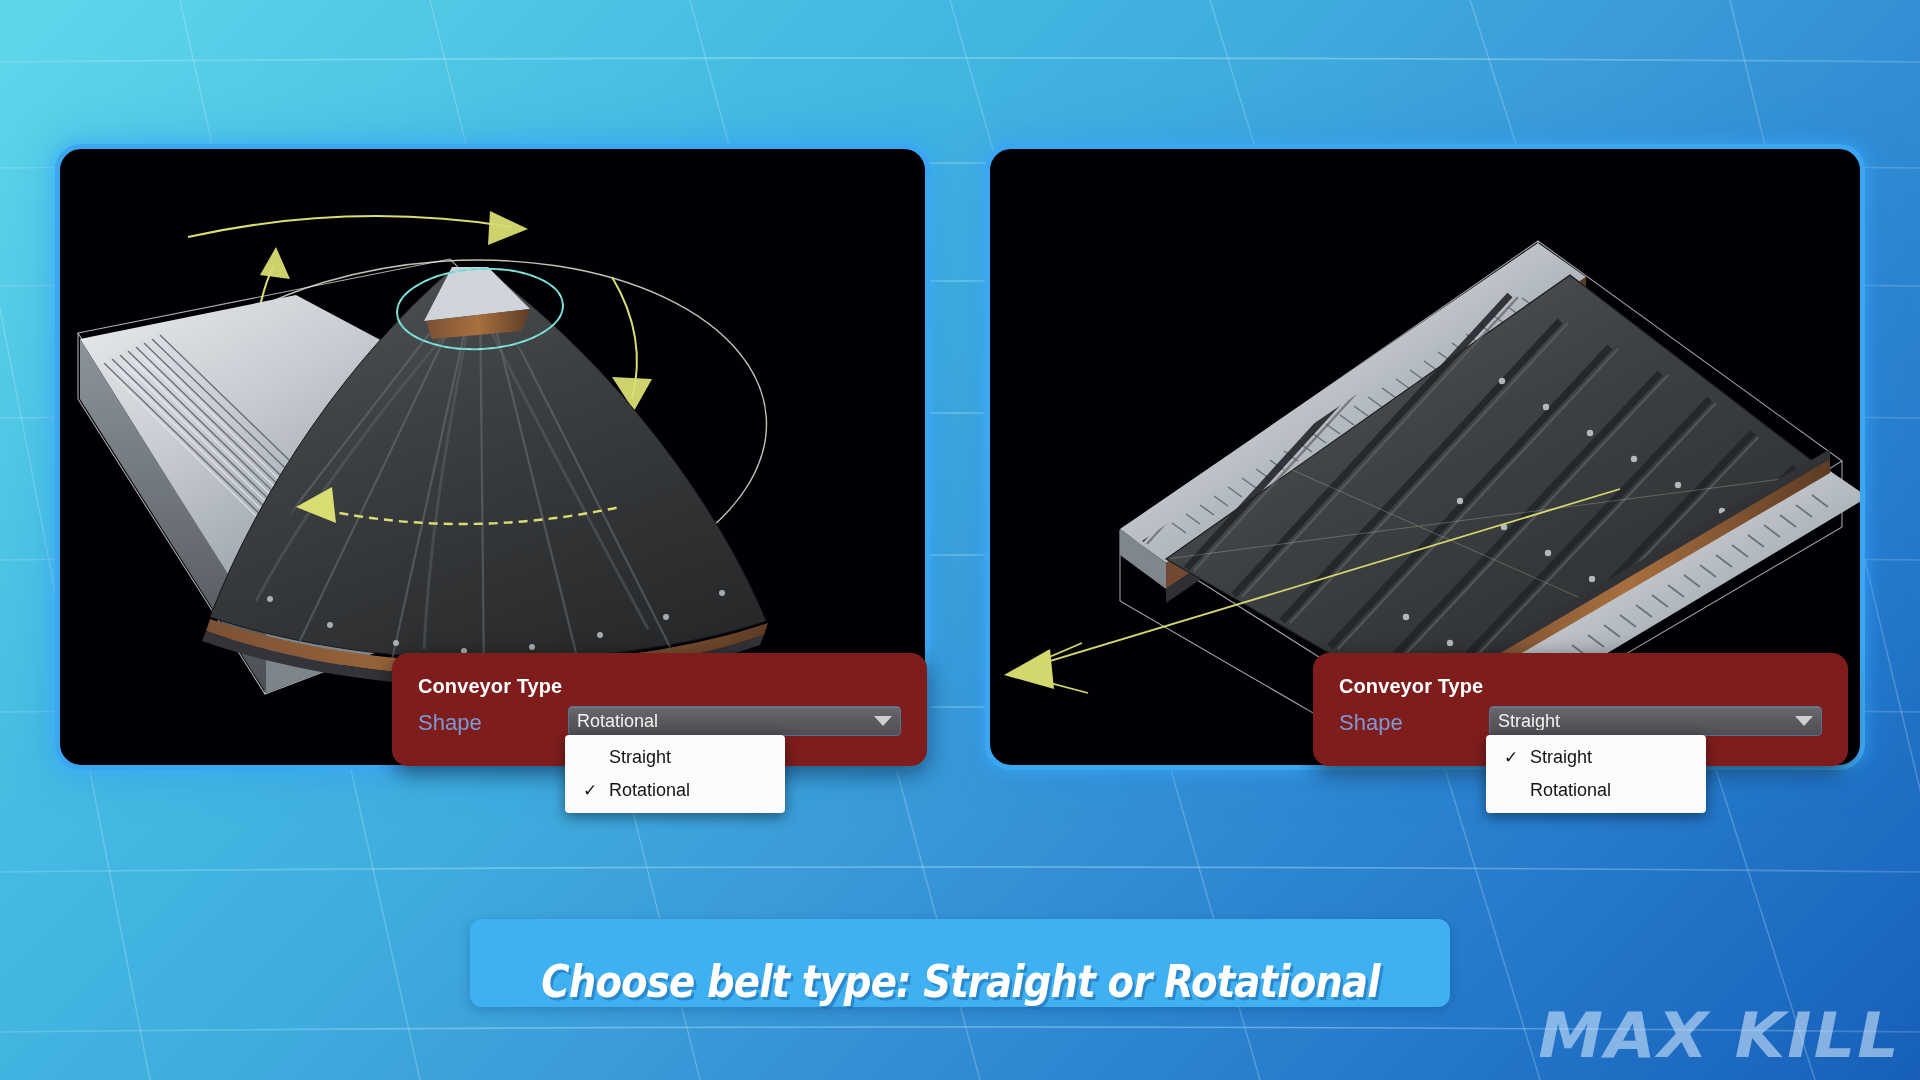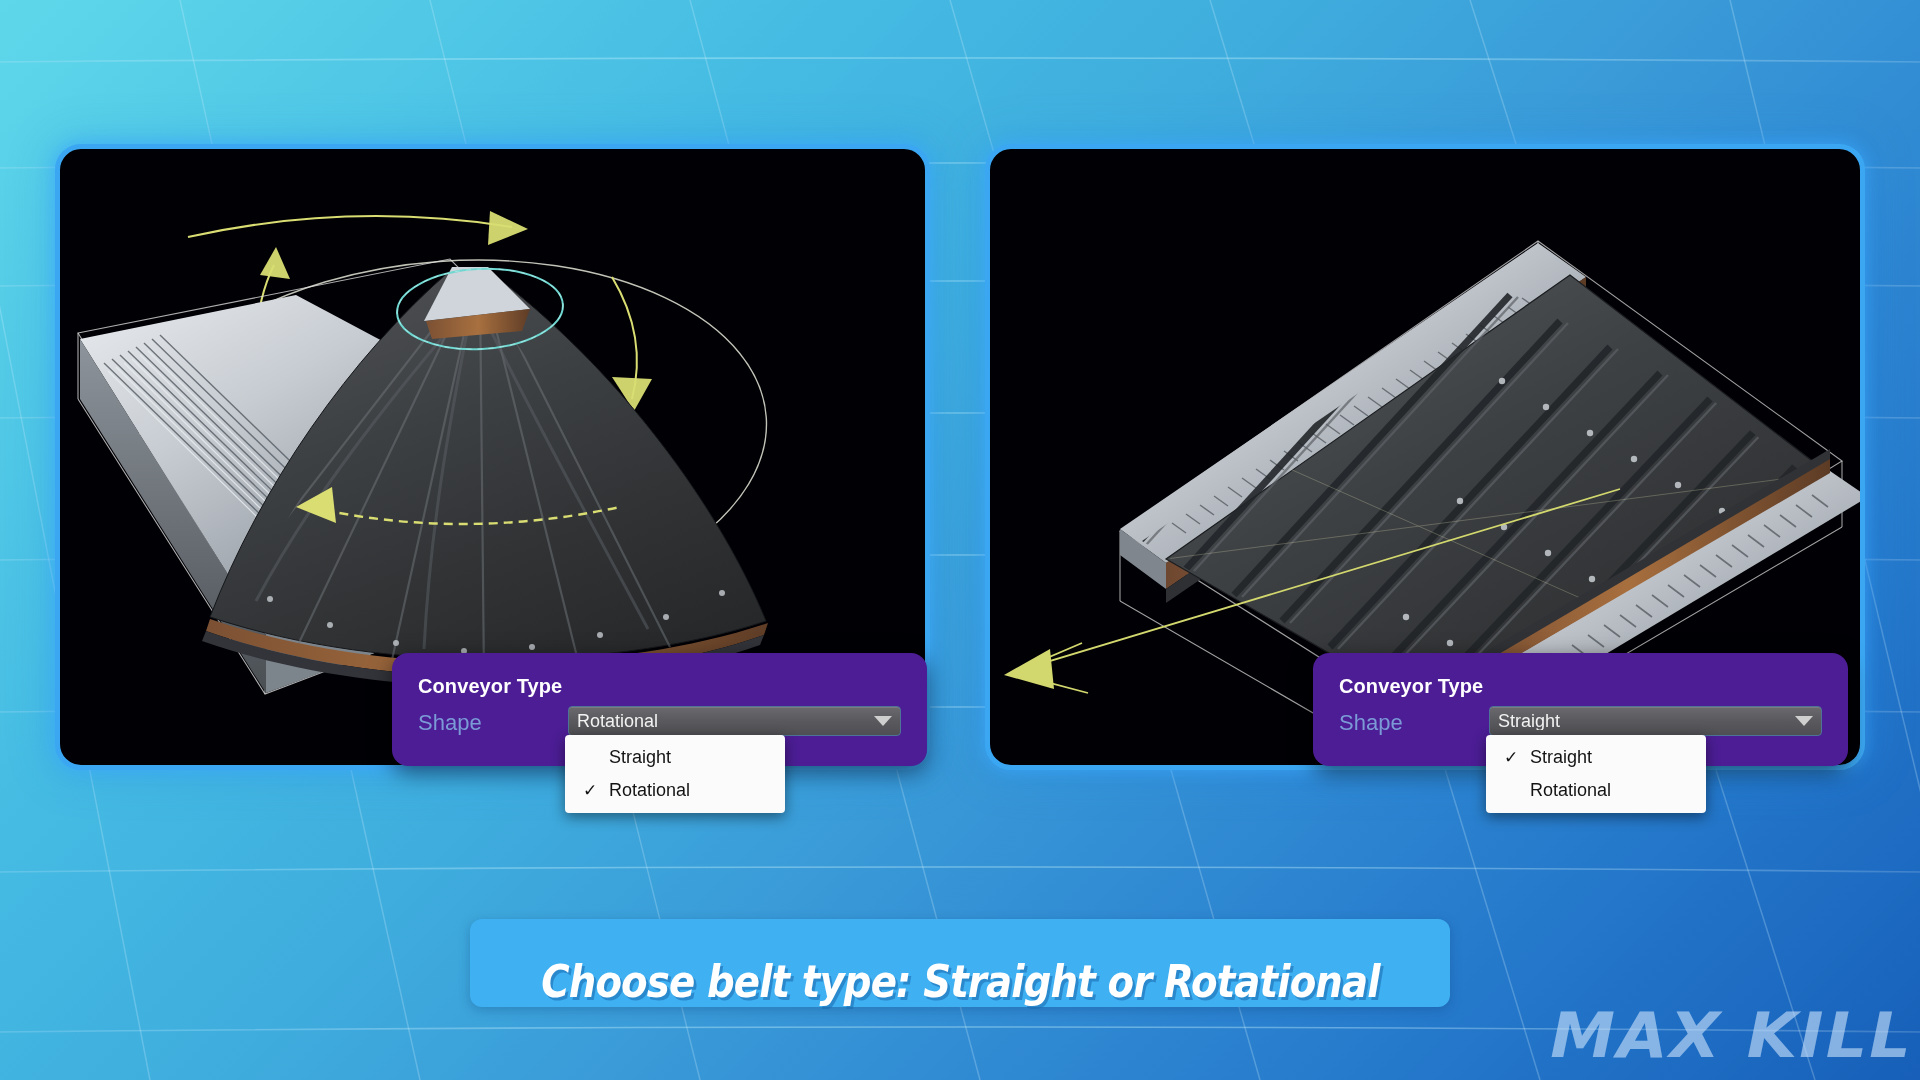--- a/index.html
+++ b/index.html
@@ -33,21 +33,21 @@
     box-shadow:0 0 14px 3px rgba(60,170,255,.55), 0 0 40px 8px rgba(40,140,230,.25);
     overflow:hidden;
   }
   #viewport-left  { left:55px;  top:144px; width:875px;  height:626px; }
   #viewport-right { left:985px; top:144px; width:880px;  height:626px; }
   .viewport svg { position:absolute; left:0; top:0; }
 
   
   .settings-panel {
     position:absolute;
-    background:#4c1d95;
+    background:#7f1d1d;
     border-radius:16px;
     padding:22px 26px 30px 26px;
     box-shadow:0 6px 22px rgba(0,0,0,.55);
     z-index:40;
   }
   #settings-left  { left:392px;  top:653px; width:535px; }
   #settings-right { left:1313px; top:653px; width:535px; }
 
   .panel-title {
     color:#ffffff;
@@ -141,21 +141,21 @@
     font-style:italic;
     letter-spacing:-1px;
     transform:scaleX(.88);
     white-space:nowrap;
     text-shadow:3px 3px 0 rgba(25,105,175,.55);
   }
 
   
   #watermark {
     position:absolute;
-    right:16px; bottom:14px;
+    right:28px; bottom:14px;
     text-align:center;
     z-index:25;
     pointer-events:none;
   }
   #watermark-main {
     font-family:"DejaVu Sans", sans-serif;
     font-size:62px;
     font-weight:bold;
     font-style:italic;
     color:rgba(200,225,250,.62);

